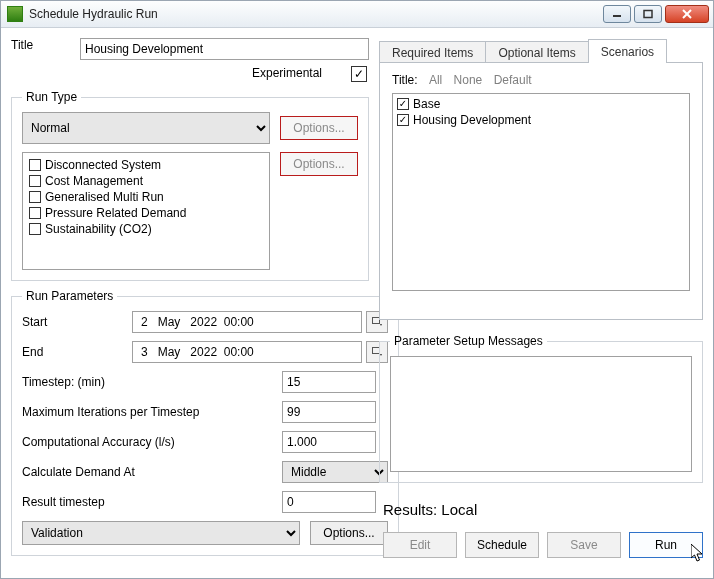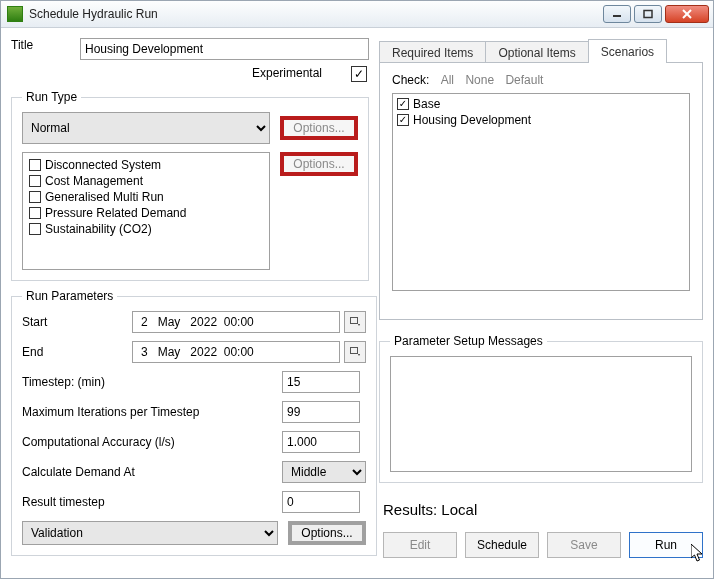--- a/index.html
+++ b/index.html
@@ -117,21 +117,21 @@
     height: 32px;
     background: #e7e7e7;
     border: 1px solid #a0a0a0;
   }
   button.opt {
     width: 78px;
     height: 24px;
     font-family: inherit;
     font-size: 12px;
     background: #f6f6f6;
-    border: 4px solid #b91c1c;
+    border: 1px solid #b91c1c;
     color: #8a8a8a;
   }
   button.opt.active { color: #000; background: #efefef; border-color: #a0a0a0; }
 
   .feat-wrap { display: flex; gap: 10px; margin-top: 8px; }
   .features-list {
     flex: 1;
     height: 118px;
     border: 1px solid #a0a0a0;
     padding: 4px 6px;
@@ -146,22 +146,22 @@
   .dtwrap { flex: 1; display: flex; gap: 4px; }
   .dtfield { flex: 1; display: flex; align-items: center; gap: 10px; padding-left: 8px; }
   .dtbtn {
     width: 22px; height: 22px;
     border: 1px solid #a0a0a0;
     background: #f2f2f2;
     display: flex; align-items: center; justify-content: center;
   }
   .dtbtn svg { width: 10px; height: 10px; }
 
-  .num-input { width: 78px; height: 22px; }
-  .calc-select { width: 84px; height: 22px; background:#e7e7e7; border:1px solid #a0a0a0; }
+  .num-input { width: 94px; height: 22px; }
+  .calc-select { width: 106px; height: 22px; background:#e7e7e7; border:1px solid #a0a0a0; }
 
   .validation-row { display: flex; gap: 10px; margin-top: 4px; }
   .validation-select { flex: 1; height: 24px; background: #e7e7e7; border:1px solid #a0a0a0; }
 
   
   .tabs {
     display: flex;
     align-items: flex-end;
     height: 24px;
   }
@@ -377,21 +377,21 @@
         <div class="tab">
             <span>Optional Items</span>
           </div>
         <div class="tab active">
             <span>Scenarios</span>
           </div>
       </div>
 
       <div class="tabpanel">
         <div class="check-row">
-          <span>Check:</span>
+          <span>Title:</span>
           <span>&nbsp;</span>
           <span class="check-link">All</span>
           <span>&nbsp;</span>
           <span class="check-link">None</span>
           <span>&nbsp;</span>
           <span class="check-link">Default</span>
         </div>
         <div class="scn-list">
           <div class="scn-item">
             <span class="cb"></span>

